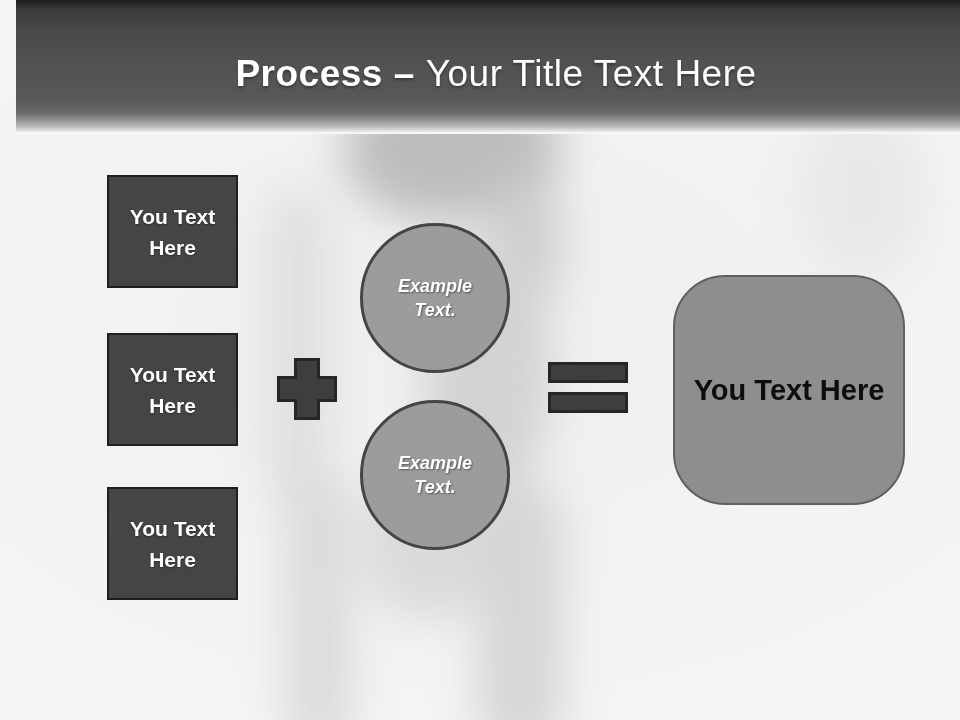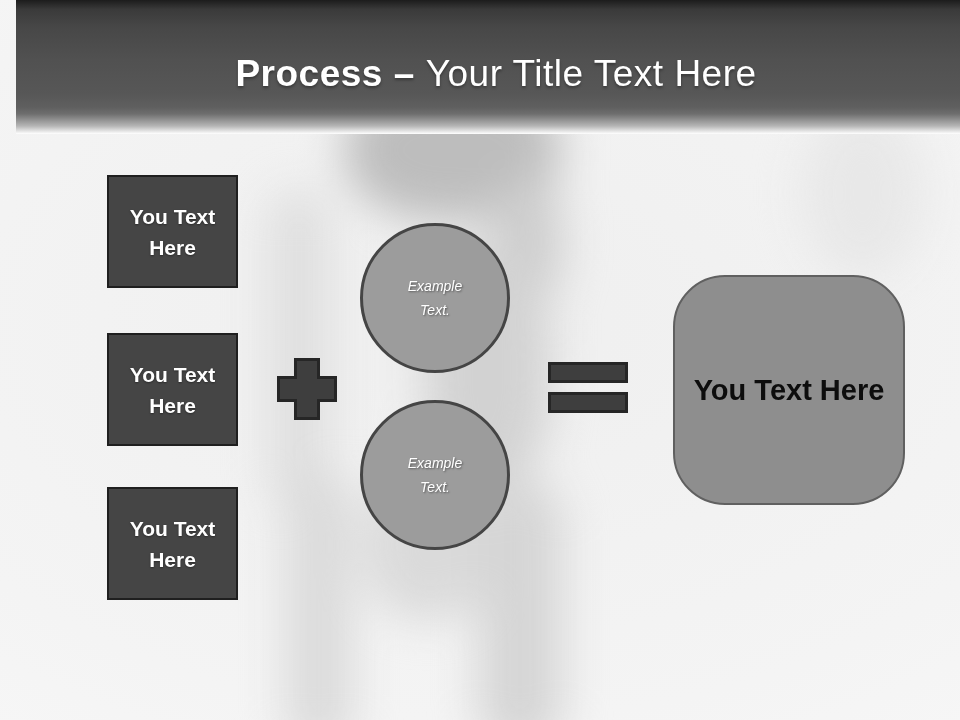--- a/index.html
+++ b/index.html
@@ -36,21 +36,21 @@
   .square{
     left:107px; width:131px; height:113px;
     background:#454545; border:2px solid #1f1f1f;
     color:#ffffff; font-size:21px; line-height:31px;
     text-shadow:0 1px 2px rgba(0,0,0,.4); padding:0 14px;
   }
   .sq1{top:175px;} .sq2{top:333px;} .sq3{top:487px;}
   .circle{
     left:360px; width:150px; height:150px; border-radius:50%;
     background:#9c9c9c; border:3px solid #454545;
-    color:#ffffff; font-size:14px; font-weight:400; font-style:italic; line-height:24px;
+    color:#ffffff; font-size:18px; font-weight:700; font-style:italic; line-height:24px;
     text-shadow:1px 1px 2px rgba(0,0,0,.45); padding:0 32px;
   }
   .c1{top:223px;} .c2{top:400px;}
   .op{position:absolute; z-index:2;}
   .plus{left:277px; top:358px;}
   .eqbar{position:absolute; left:548px; width:80px; height:21px; z-index:2;
          background:#3e3e3e; border:3px solid #262626; box-sizing:border-box;}
   .eq1{top:362px;} .eq2{top:392px;}
   .result{
     left:673px; top:275px; width:232px; height:230px; border-radius:52px;

